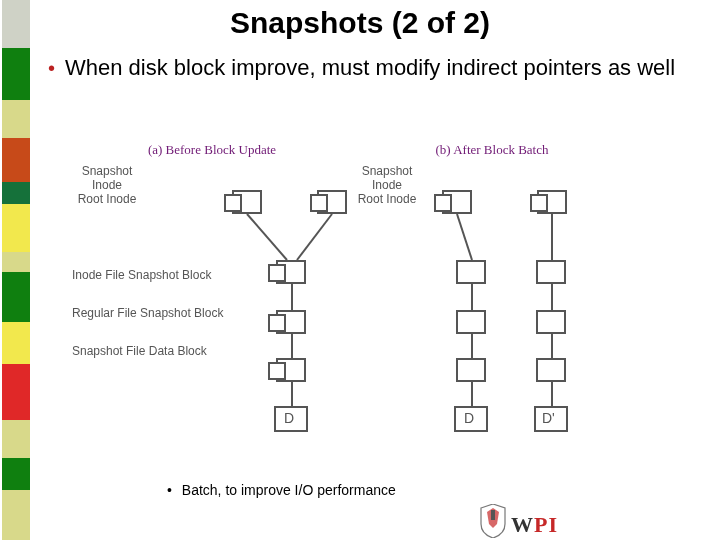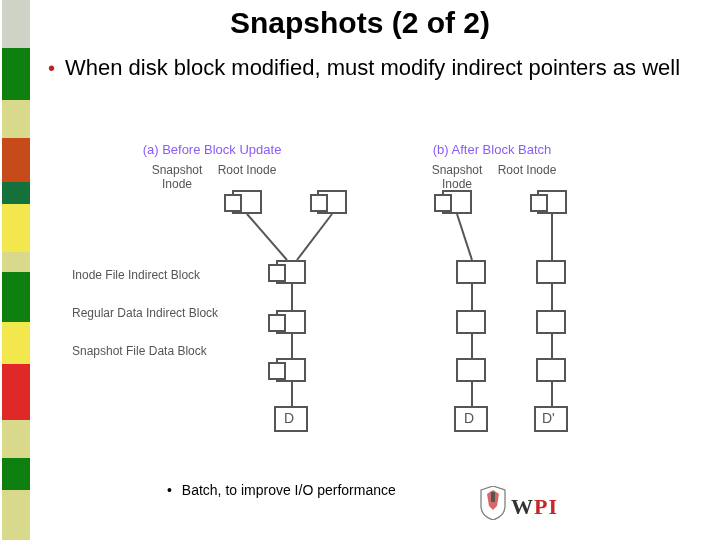--- a/index.html
+++ b/index.html
@@ -8,37 +8,37 @@
   
   .color-bar { position: absolute; left: 2px; top: 0; width: 28px; height: 540px; display: flex; flex-direction: column; }
   .color-bar div { flex: 0 0 auto; }
   .title { position: absolute; left: 0; top: 6px; width: 720px; text-align: center; font-size: 30px; font-weight: bold; }
   .bullet-area { position: absolute; left: 48px; top: 54px; width: 640px; }
   .bullet-row { display: flex; align-items: flex-start; font-size: 22px; }
   .bullet-dot { color: #b22; font-size: 20px; line-height: 28px; margin-right: 10px; }
   .bullet-text { font-size: 22px; line-height: 28px; }
   .diagram { position: absolute; left: 72px; top: 142px; width: 560px; height: 320px; }
   .col-headers { display: flex; }
-  .col-header { font-family: Liberation Sans, sans-serif; font-size: 13px; color: #8b5cf6; width: 50%; text-align: center; }
+  .col-header { font-family: Liberation Serif, serif; font-size: 13px; color: #701a75; width: 50%; text-align: center; }
   .top-labels { display: flex; margin-top: 6px; }
-  .top-label-group { width: 50%; display: flex; justify-content: center; }
+  .top-label-group { width: 50%; display: flex; justify-content: flex-end; flex-direction: column; }
   .top-label { font-family: Arial, Helvetica, sans-serif; font-size: 12px; color: #555; text-align: center; width: 70px; }
   .row-labels { position: absolute; left: 0; top: 126px; font-family: Arial, Helvetica, sans-serif; font-size: 12px; color: #555; line-height: 14px; }
   .row-label { margin-bottom: 24px; }
   .graph-area { position: absolute; left: 140px; top: 48px; width: 420px; height: 260px; }
   .half { position: absolute; top: 0; width: 190px; height: 260px; }
   .half.a { left: 0; }
   .half.b { left: 210px; }
   .node { position: absolute; width: 30px; height: 24px; border: 2px solid #555; background: #fff; }
   .nodeD { width: 34px; height: 26px; }
   .node.small { width: 18px; height: 18px; }
   .Dlabel { position: absolute; font-family: Arial, Helvetica, sans-serif; font-size: 14px; color: #555; text-align: center; }
   .sub-bullet { position: absolute; left: 167px; top: 482px; font-size: 14px; }
   .sub-bullet .sbdot { margin-right: 6px; }
-  .logo { position: absolute; right: 14px; bottom: 20px; display: flex; align-items: flex-end; gap: 4px; }
+  .logo { position: absolute; right: 14px; bottom: 2px; display: flex; align-items: flex-end; gap: 4px; }
   .logo-shield { width: 28px; height: 34px; }
   .logo-text { font-family: "Times New Roman", serif; font-weight: bold; font-size: 22px; letter-spacing: 1px; }
   .logo-text .w { color: #333; }
   .logo-text .p { color: #c62828; }
   .logo-text .i { color: #c62828; }
 </style>
 </head>
 <body>
 
 <div class="slide">
@@ -57,43 +57,43 @@
     <div style="height:38px;background:#d8d98a"></div>
     <div style="height:32px;background:#0f7f0f"></div>
     <div style="height:50px;background:#d8d98a"></div>
   </div>
 
   <div class="title">Snapshots (2 of 2)</div>
 
   <div class="bullet-area">
     <div class="bullet-row">
       <span class="bullet-dot">•</span>
-      <span class="bullet-text">When disk block modified, must modify indirect pointers as well</span>
+      <span class="bullet-text">When disk block improve, must modify indirect pointers as well</span>
     </div>
   </div>
 
   <div class="diagram">
     <div class="col-headers">
       <div class="col-header">(a) Before Block Update</div>
       <div class="col-header">(b) After Block Batch</div>
     </div>
     <div class="top-labels">
       <div class="top-label-group">
         <div class="top-label">Snapshot Inode</div>
         <div class="top-label">Root Inode</div>
       </div>
       <div class="top-label-group">
         <div class="top-label">Snapshot Inode</div>
         <div class="top-label">Root Inode</div>
       </div>
     </div>
 
     <div class="row-labels">
-      <div class="row-label">Inode File Indirect Block</div>
-      <div class="row-label">Regular Data Indirect Block</div>
+      <div class="row-label">Inode File Snapshot Block</div>
+      <div class="row-label">Regular File Snapshot Block</div>
       <div class="row-label">Snapshot File Data Block</div>
     </div>
 
     <div class="graph-area">
 
       <div class="half a">
         <svg width="190" height="260" style="position:absolute;left:0;top:0">
           <line x1="35" y1="24" x2="75" y2="70" stroke="#555" stroke-width="2"></line>
           <line x1="120" y1="24" x2="85" y2="70" stroke="#555" stroke-width="2"></line>
           <line x1="80" y1="94" x2="80" y2="120" stroke="#555" stroke-width="2"></line>

